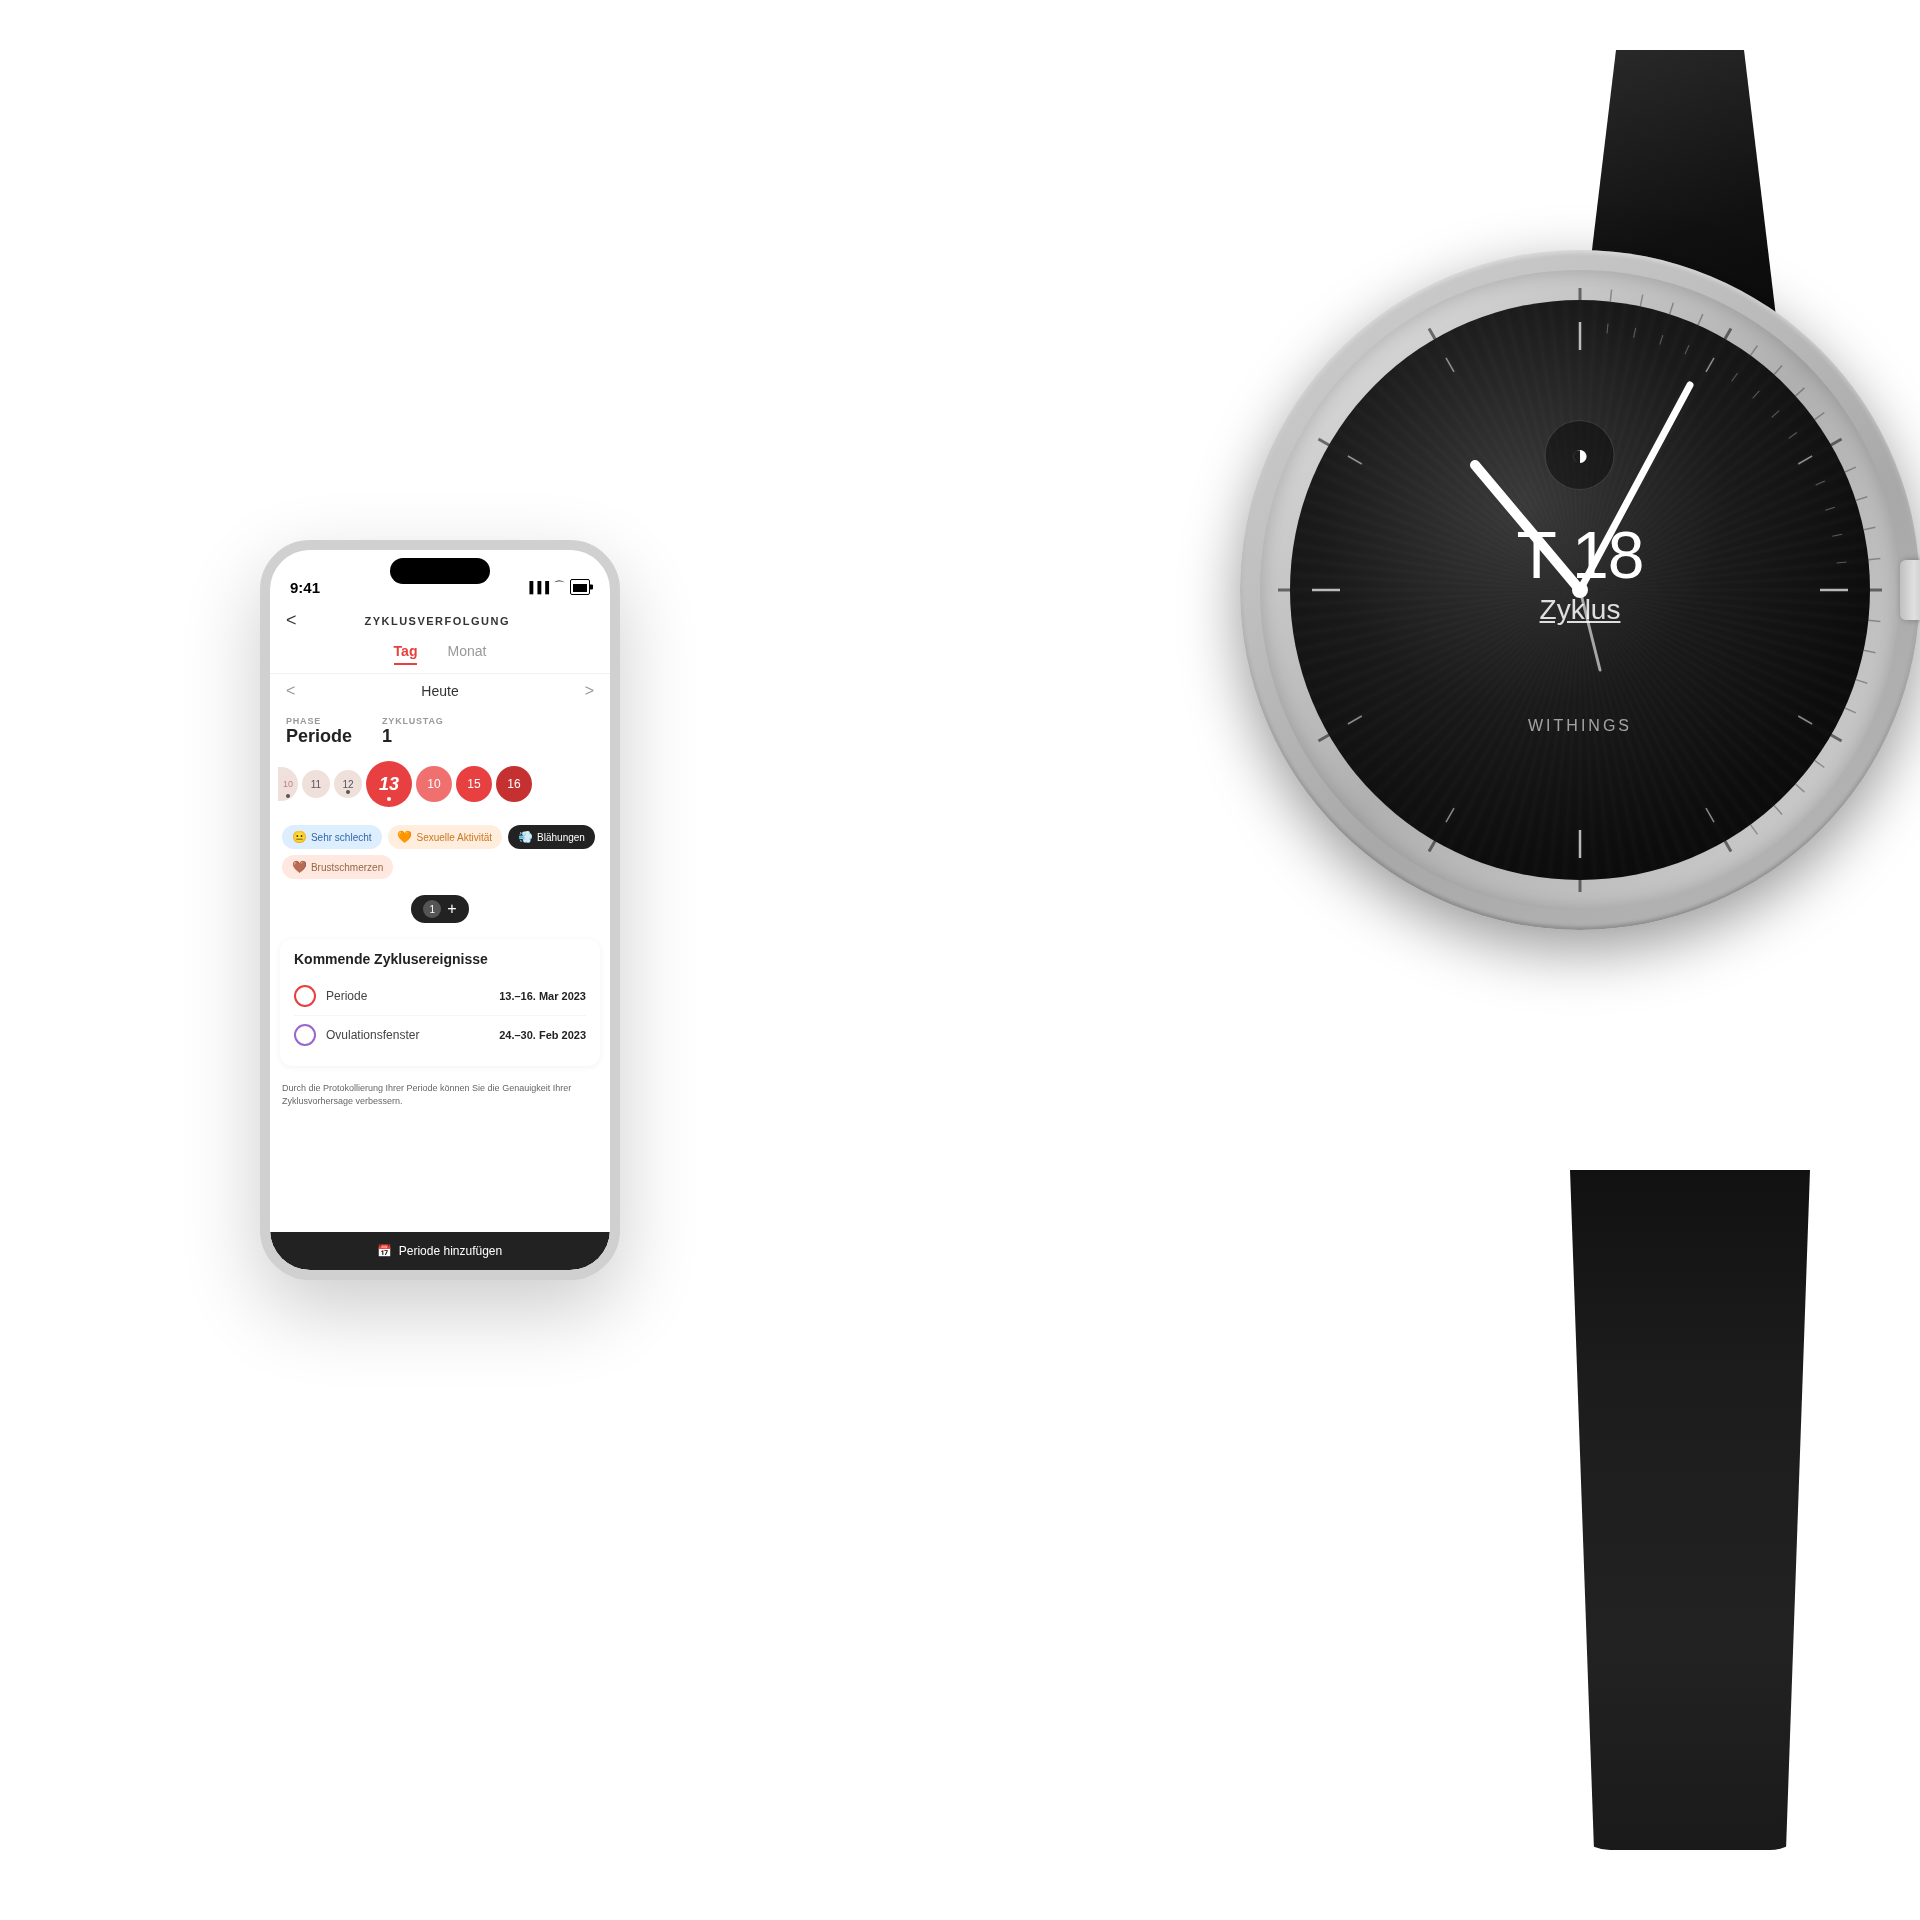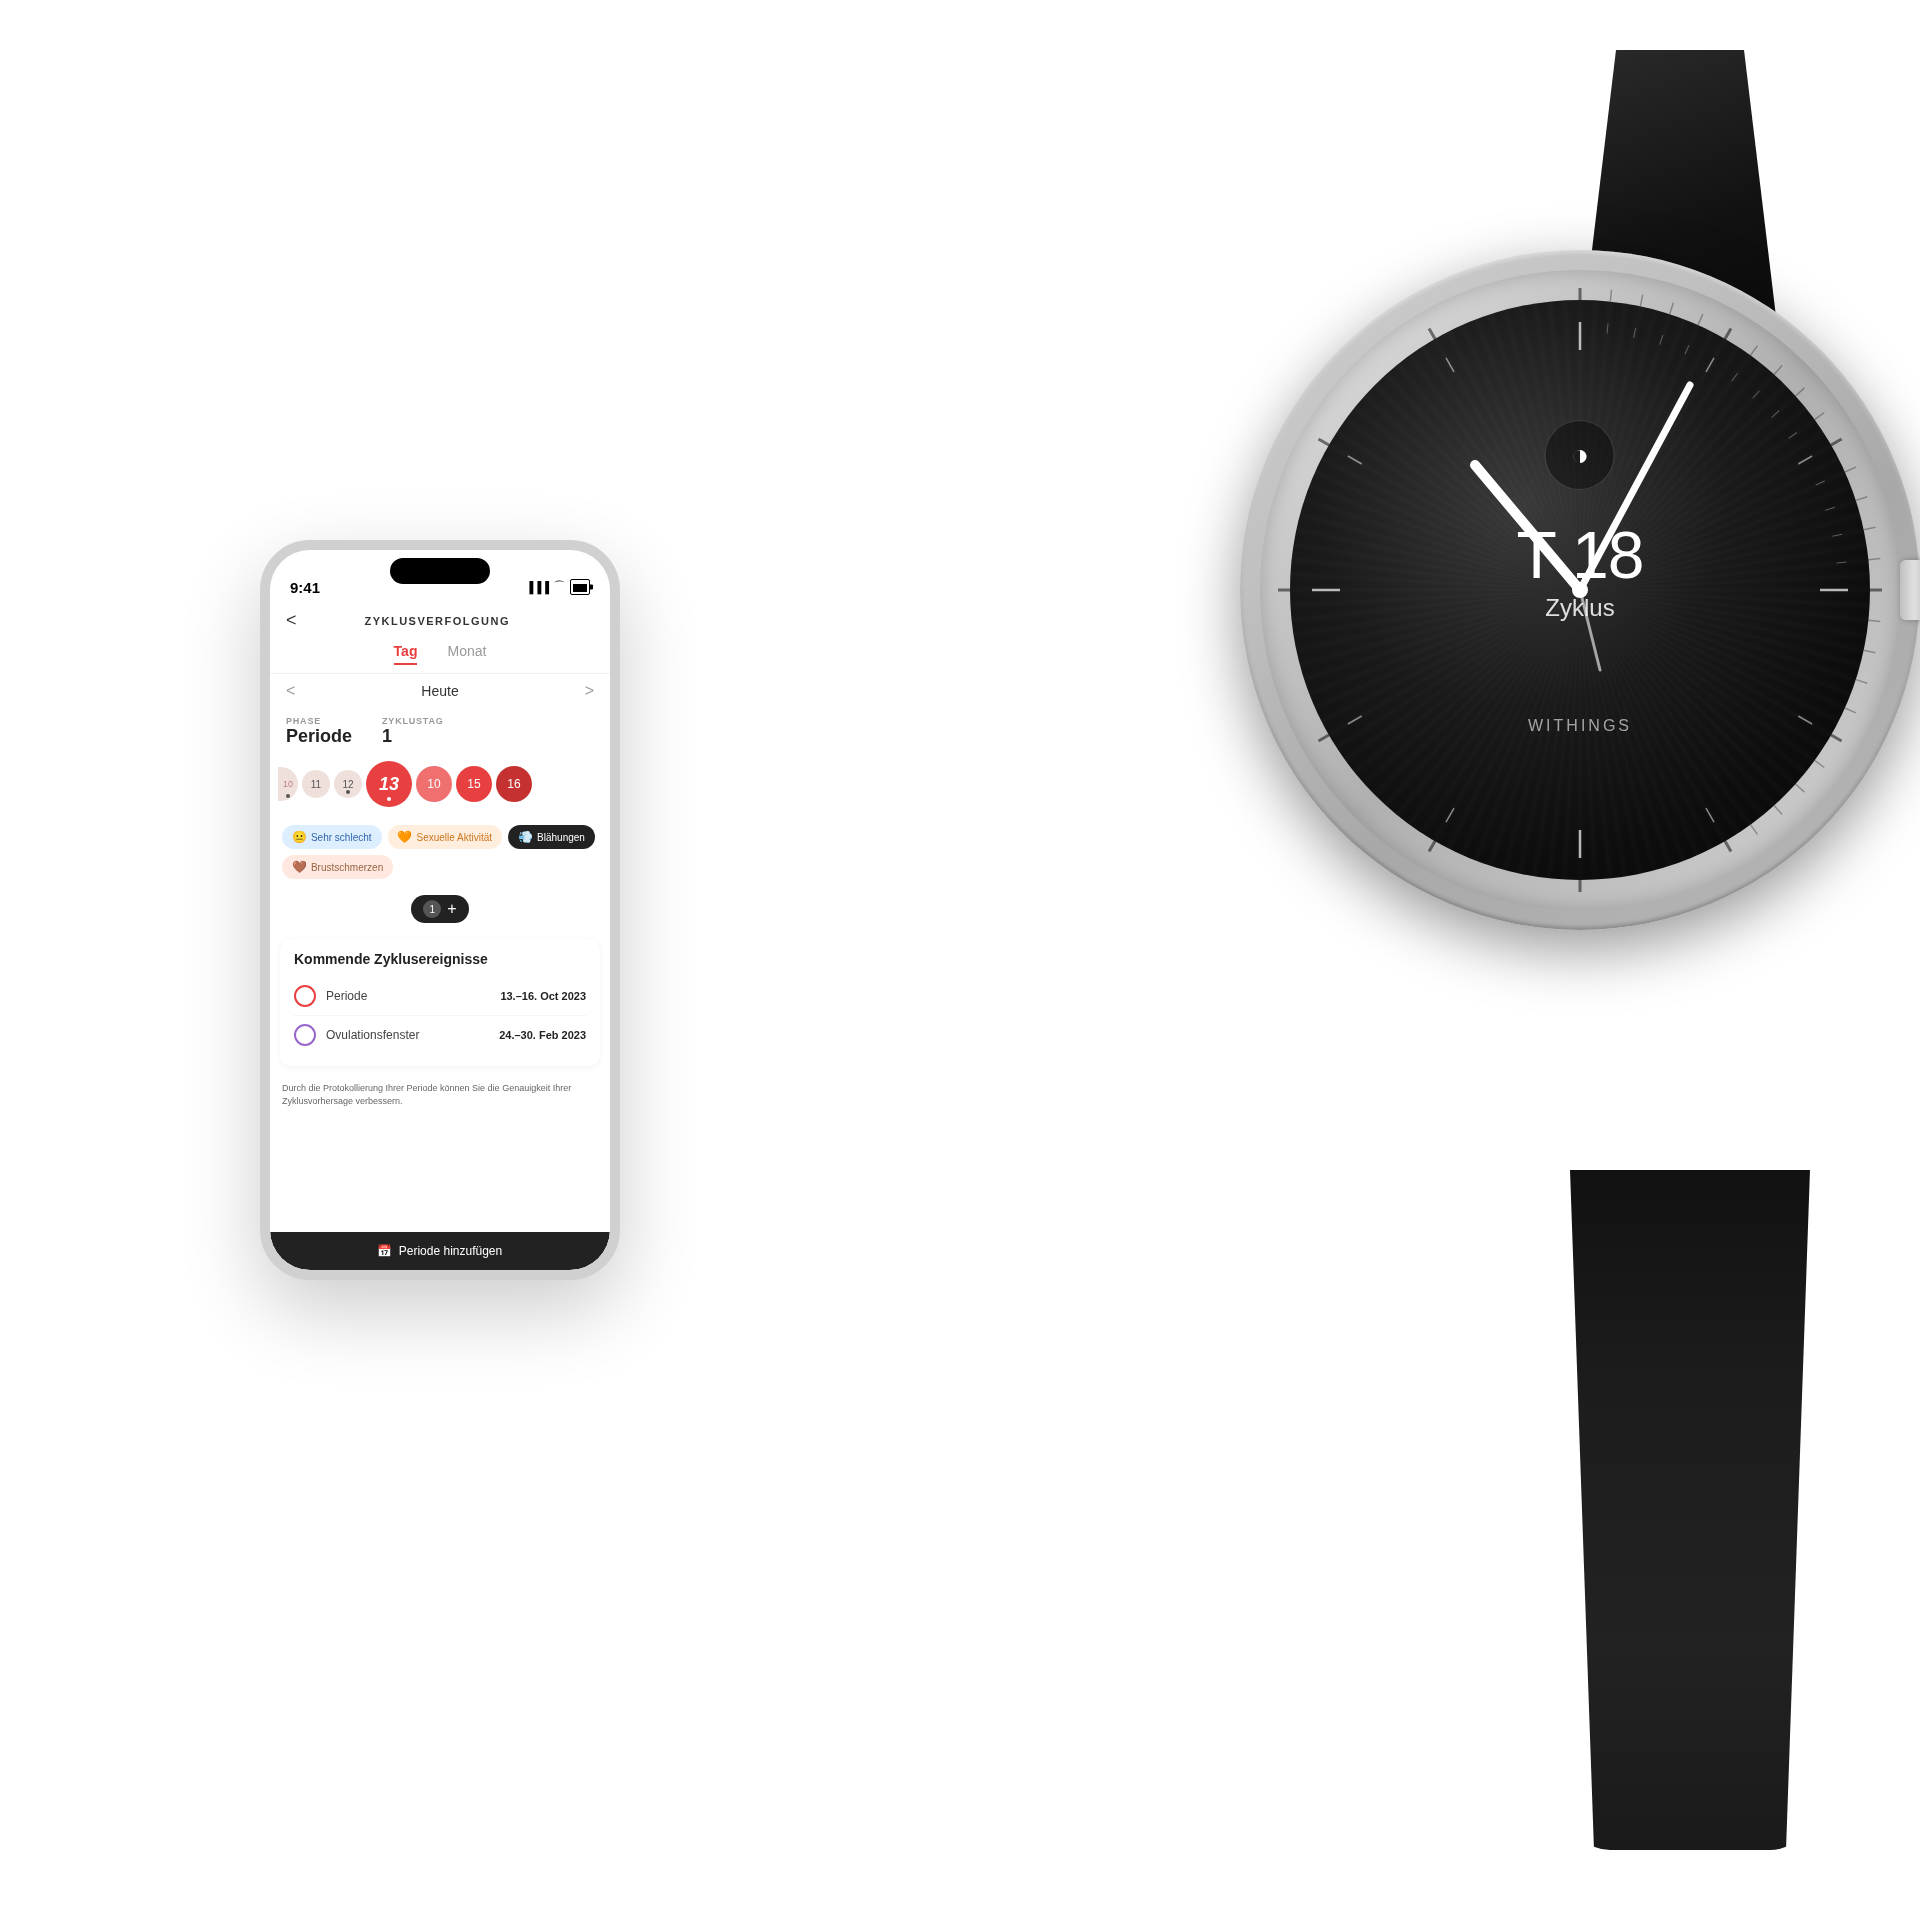--- a/index.html
+++ b/index.html
@@ -665,21 +665,21 @@
               <span style="font-size:16px;">+</span>
             </div>
           </div>
 
           <div class="upcoming-section">
             <div class="upcoming-title">Kommende Zyklusereignisse</div>
 
             <div class="event-row">
               <div class="event-circle"></div>
               <span class="event-name">Periode</span>
-              <span class="event-date">13.–16. Oct 2023</span>
+              <span class="event-date">13.–16. Mar 2023</span>
             </div>
 
             <div class="event-row">
               <div class="event-circle purple"></div>
               <span class="event-name">Ovulationsfenster</span>
               <span class="event-date">24.–30. Feb 2023</span>
             </div>
           </div>
 
           <div class="promo-text">Durch die Protokollierung Ihrer Periode können Sie die Genauigkeit Ihrer Zyklusvorhersage verbessern.</div>
@@ -782,21 +782,21 @@
                 <line x1="290" y1="290" x2="310" y2="370" stroke="rgba(255,255,255,0.6)" stroke-width="3" stroke-linecap="round"></line>
 
                 <circle cx="290" cy="290" r="8" fill="white"></circle>
               </svg>
 
               <div class="watch-display">
                 <div style="width:70px; height:70px; border-radius:50%; background:rgba(0,0,0,0.4); border:1px solid rgba(255,255,255,0.15); display:flex; align-items:center; justify-content:center; margin-bottom:30px;">
                   <span style="font-size:30px; color:#fff;">◑</span>
                 </div>
                 <div style="font-size:66px; font-weight:200; color:#ffffff; line-height:1; letter-spacing:-1px;">T 18</div>
-                <div style="font-size:24px; color:rgba(255,255,255,0.85); font-weight:300; margin-top:4px;">Zyklus</div>
+                <div style="font-size:28px; color:rgba(255,255,255,0.85); font-weight:300; margin-top:4px;text-decoration:underline;">Zyklus</div>
               </div>
 
               <div class="withings-logo">WITHINGS</div>
 
             </div>
 
             <div class="watch-crown"></div>
 
           </div>
         </div>

